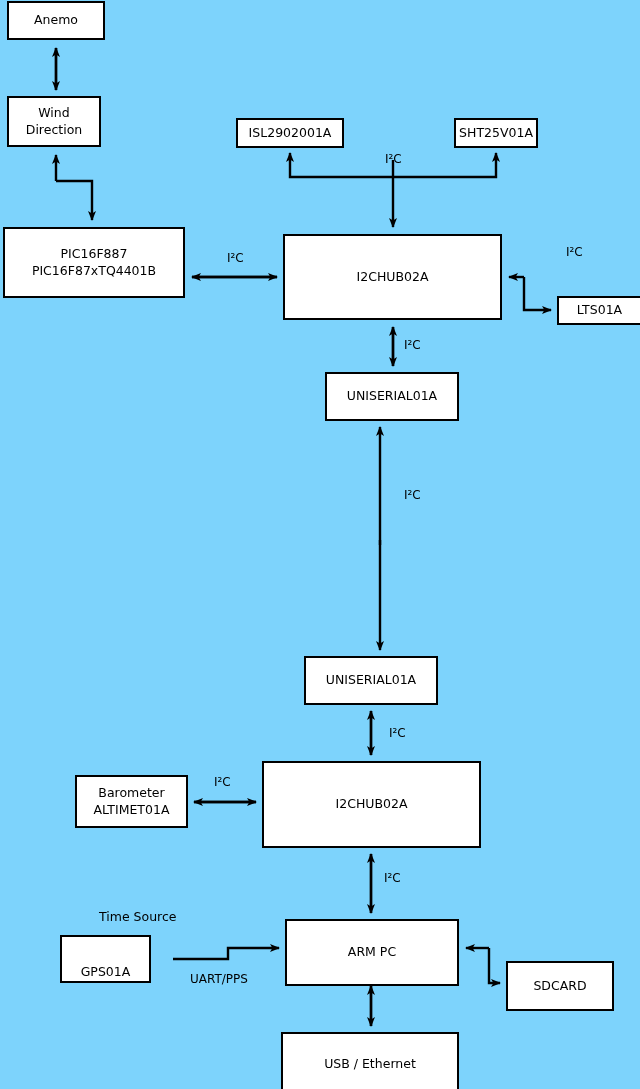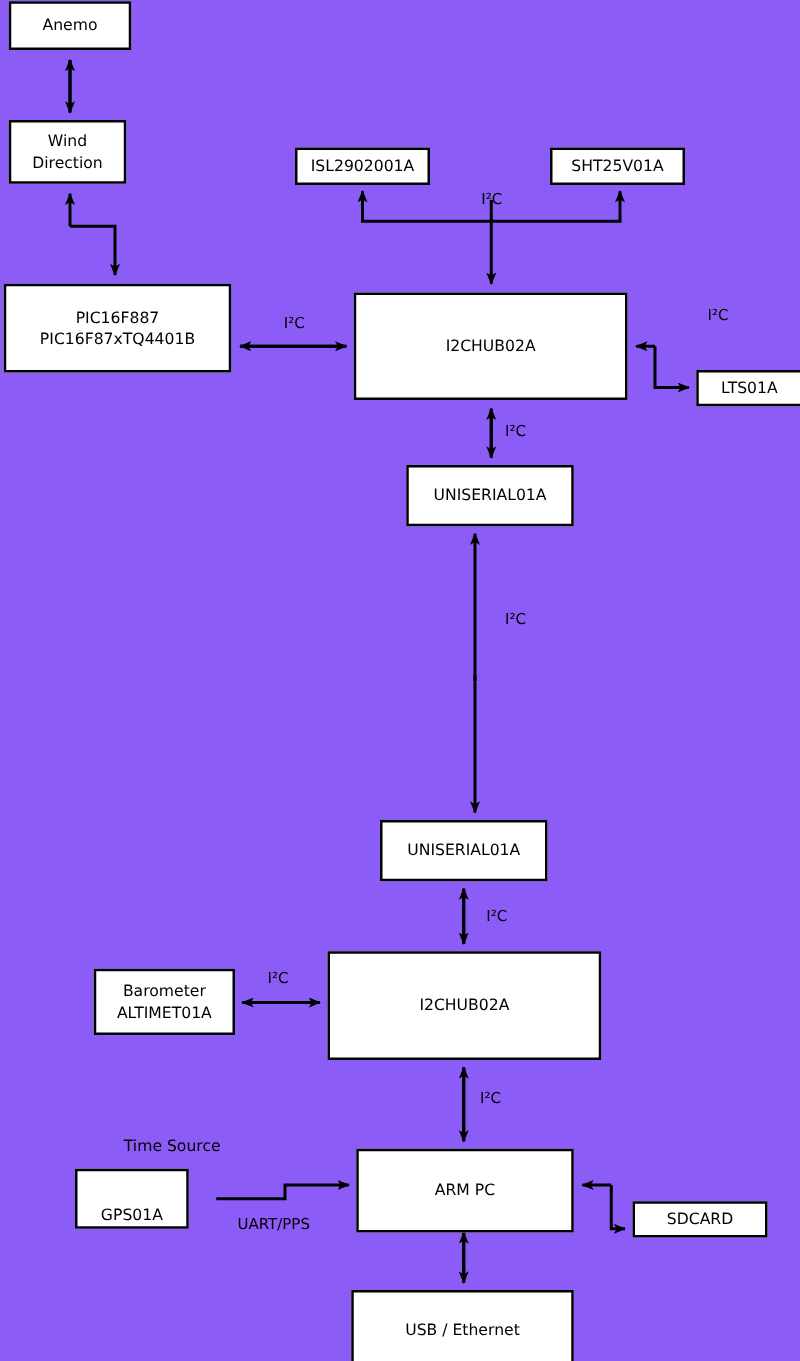--- a/index.html
+++ b/index.html
@@ -4,21 +4,21 @@
 <style>
   html, body {
     margin: 0;
     padding: 0;
     background: #ffffff;
   }
   #diagram-root {
     position: relative;
     width: 640px;
     height: 1089px;
-    background: #8b5cf6;
+    background: #7dd3fc;
     font-family: "DejaVu Sans", "Liberation Sans", sans-serif;
     overflow: hidden;
   }
   #edge-layer {
     position: absolute;
     left: 0;
     top: 0;
     width: 640px;
     height: 1089px;
     pointer-events: none;
@@ -123,21 +123,21 @@
 
   <div class="node" style="left:3px; top:227px; width:182px; height:71px;">
     <span class="node-label">PIC16F887
 PIC16F87xTQ4401B</span>
   </div>
 
   <div class="node" style="left:236px; top:118px; width:108px; height:30px;">
     <span class="node-label">ISL2902001A</span>
   </div>
 
-  <div class="node" style="left:440px; top:118px; width:108px; height:30px;">
+  <div class="node" style="left:454px; top:118px; width:84px; height:30px;">
     <span class="node-label">SHT25V01A</span>
   </div>
 
   <div class="node" style="left:283px; top:234px; width:219px; height:86px;">
     <span class="node-label">I2CHUB02A</span>
   </div>
 
   <div class="node" style="left:557px; top:296px; width:85px; height:29px;">
     <span class="node-label">LTS01A</span>
   </div>
@@ -160,21 +160,21 @@
   </div>
 
   <div class="node" style="left:60px; top:935px; width:91px; height:48px;align-items:flex-end;">
     <span class="node-label">GPS01A</span>
   </div>
 
   <div class="node" style="left:285px; top:919px; width:174px; height:67px;">
     <span class="node-label">ARM PC</span>
   </div>
 
-  <div class="node" style="left:506px; top:961px; width:108px; height:29px;">
+  <div class="node" style="left:506px; top:961px; width:108px; height:50px;">
     <span class="node-label">SDCARD</span>
   </div>
 
   <div class="node" style="left:281px; top:1032px; width:178px; height:64px;">
     <span class="node-label">USB / Ethernet</span>
   </div>
 
   <div class="edge-label" style="left:385px; top:153px;">I²C</div>
 
   <div class="edge-label" style="left:227px; top:252px;">I²C</div>

